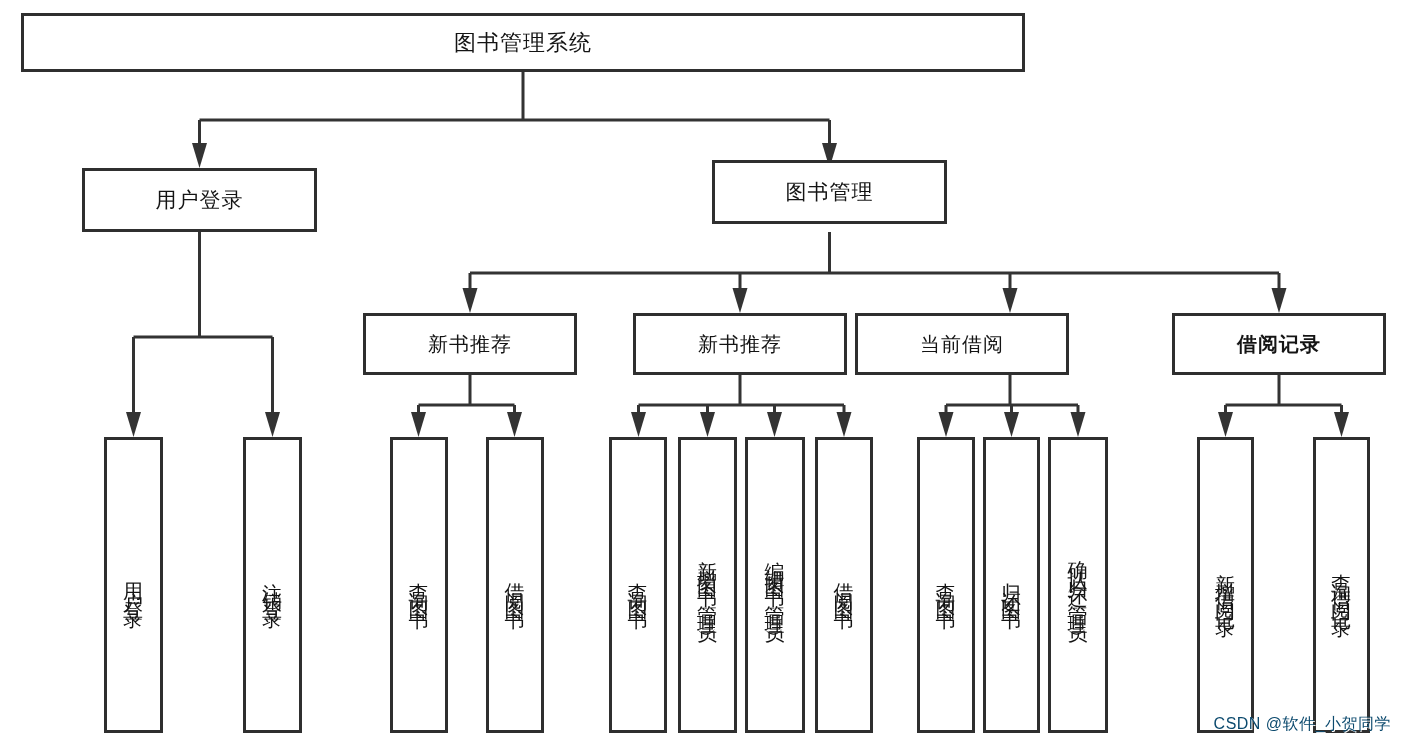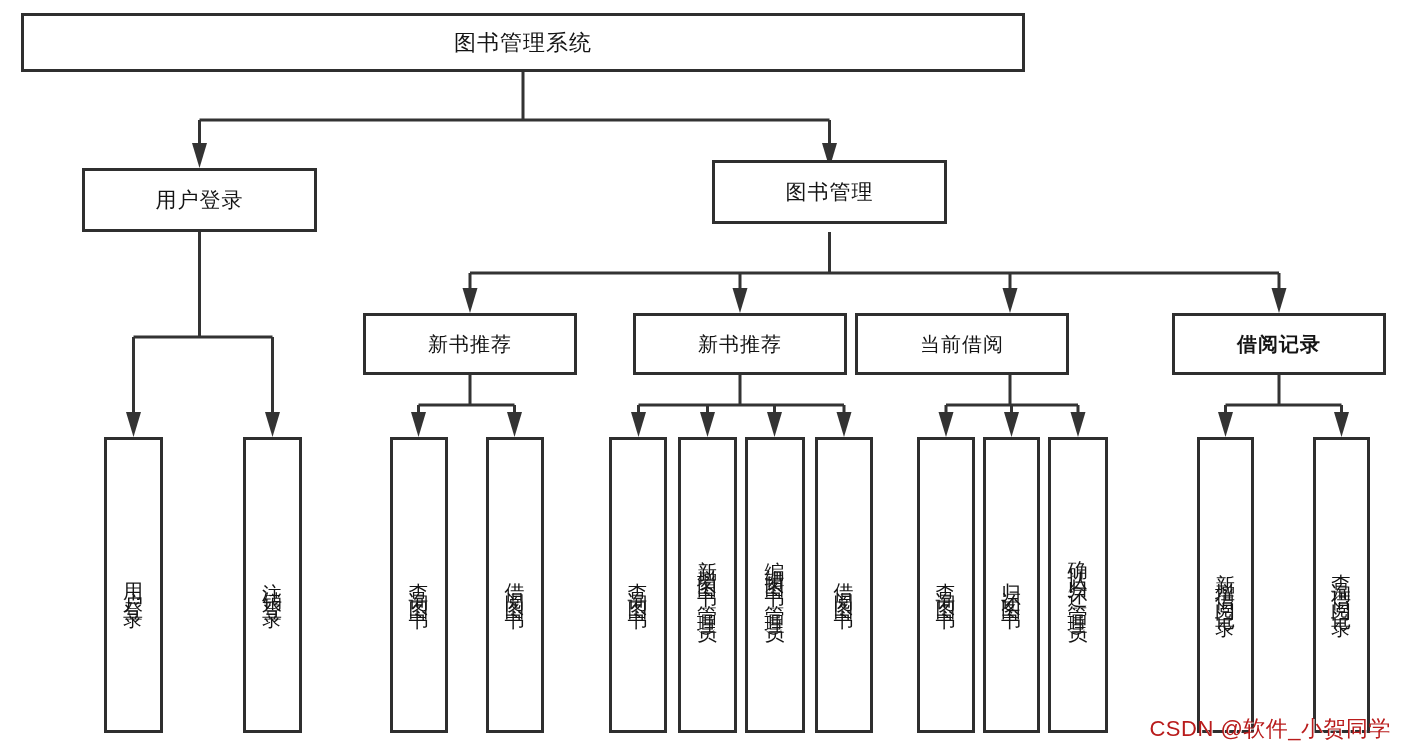--- a/index.html
+++ b/index.html
@@ -43,22 +43,22 @@
     writing-mode: vertical-rl;
     text-orientation: mixed;
     letter-spacing: 9px;
     line-height: 1;
     white-space: nowrap;
   }
   #watermark {
     position: absolute;
     right: 14px;
     top: 714px;
-    font-size: 22px;
-    color: #b91c1c;
+    font-size: 16px;
+    color: #0c4a6e;
     text-shadow: 1px 1px 0 #ffffff;
     letter-spacing: 0.5px;
     z-index: 5;
   }
 </style>
 </head>
 <body>
 
 <div id="stage">
 

